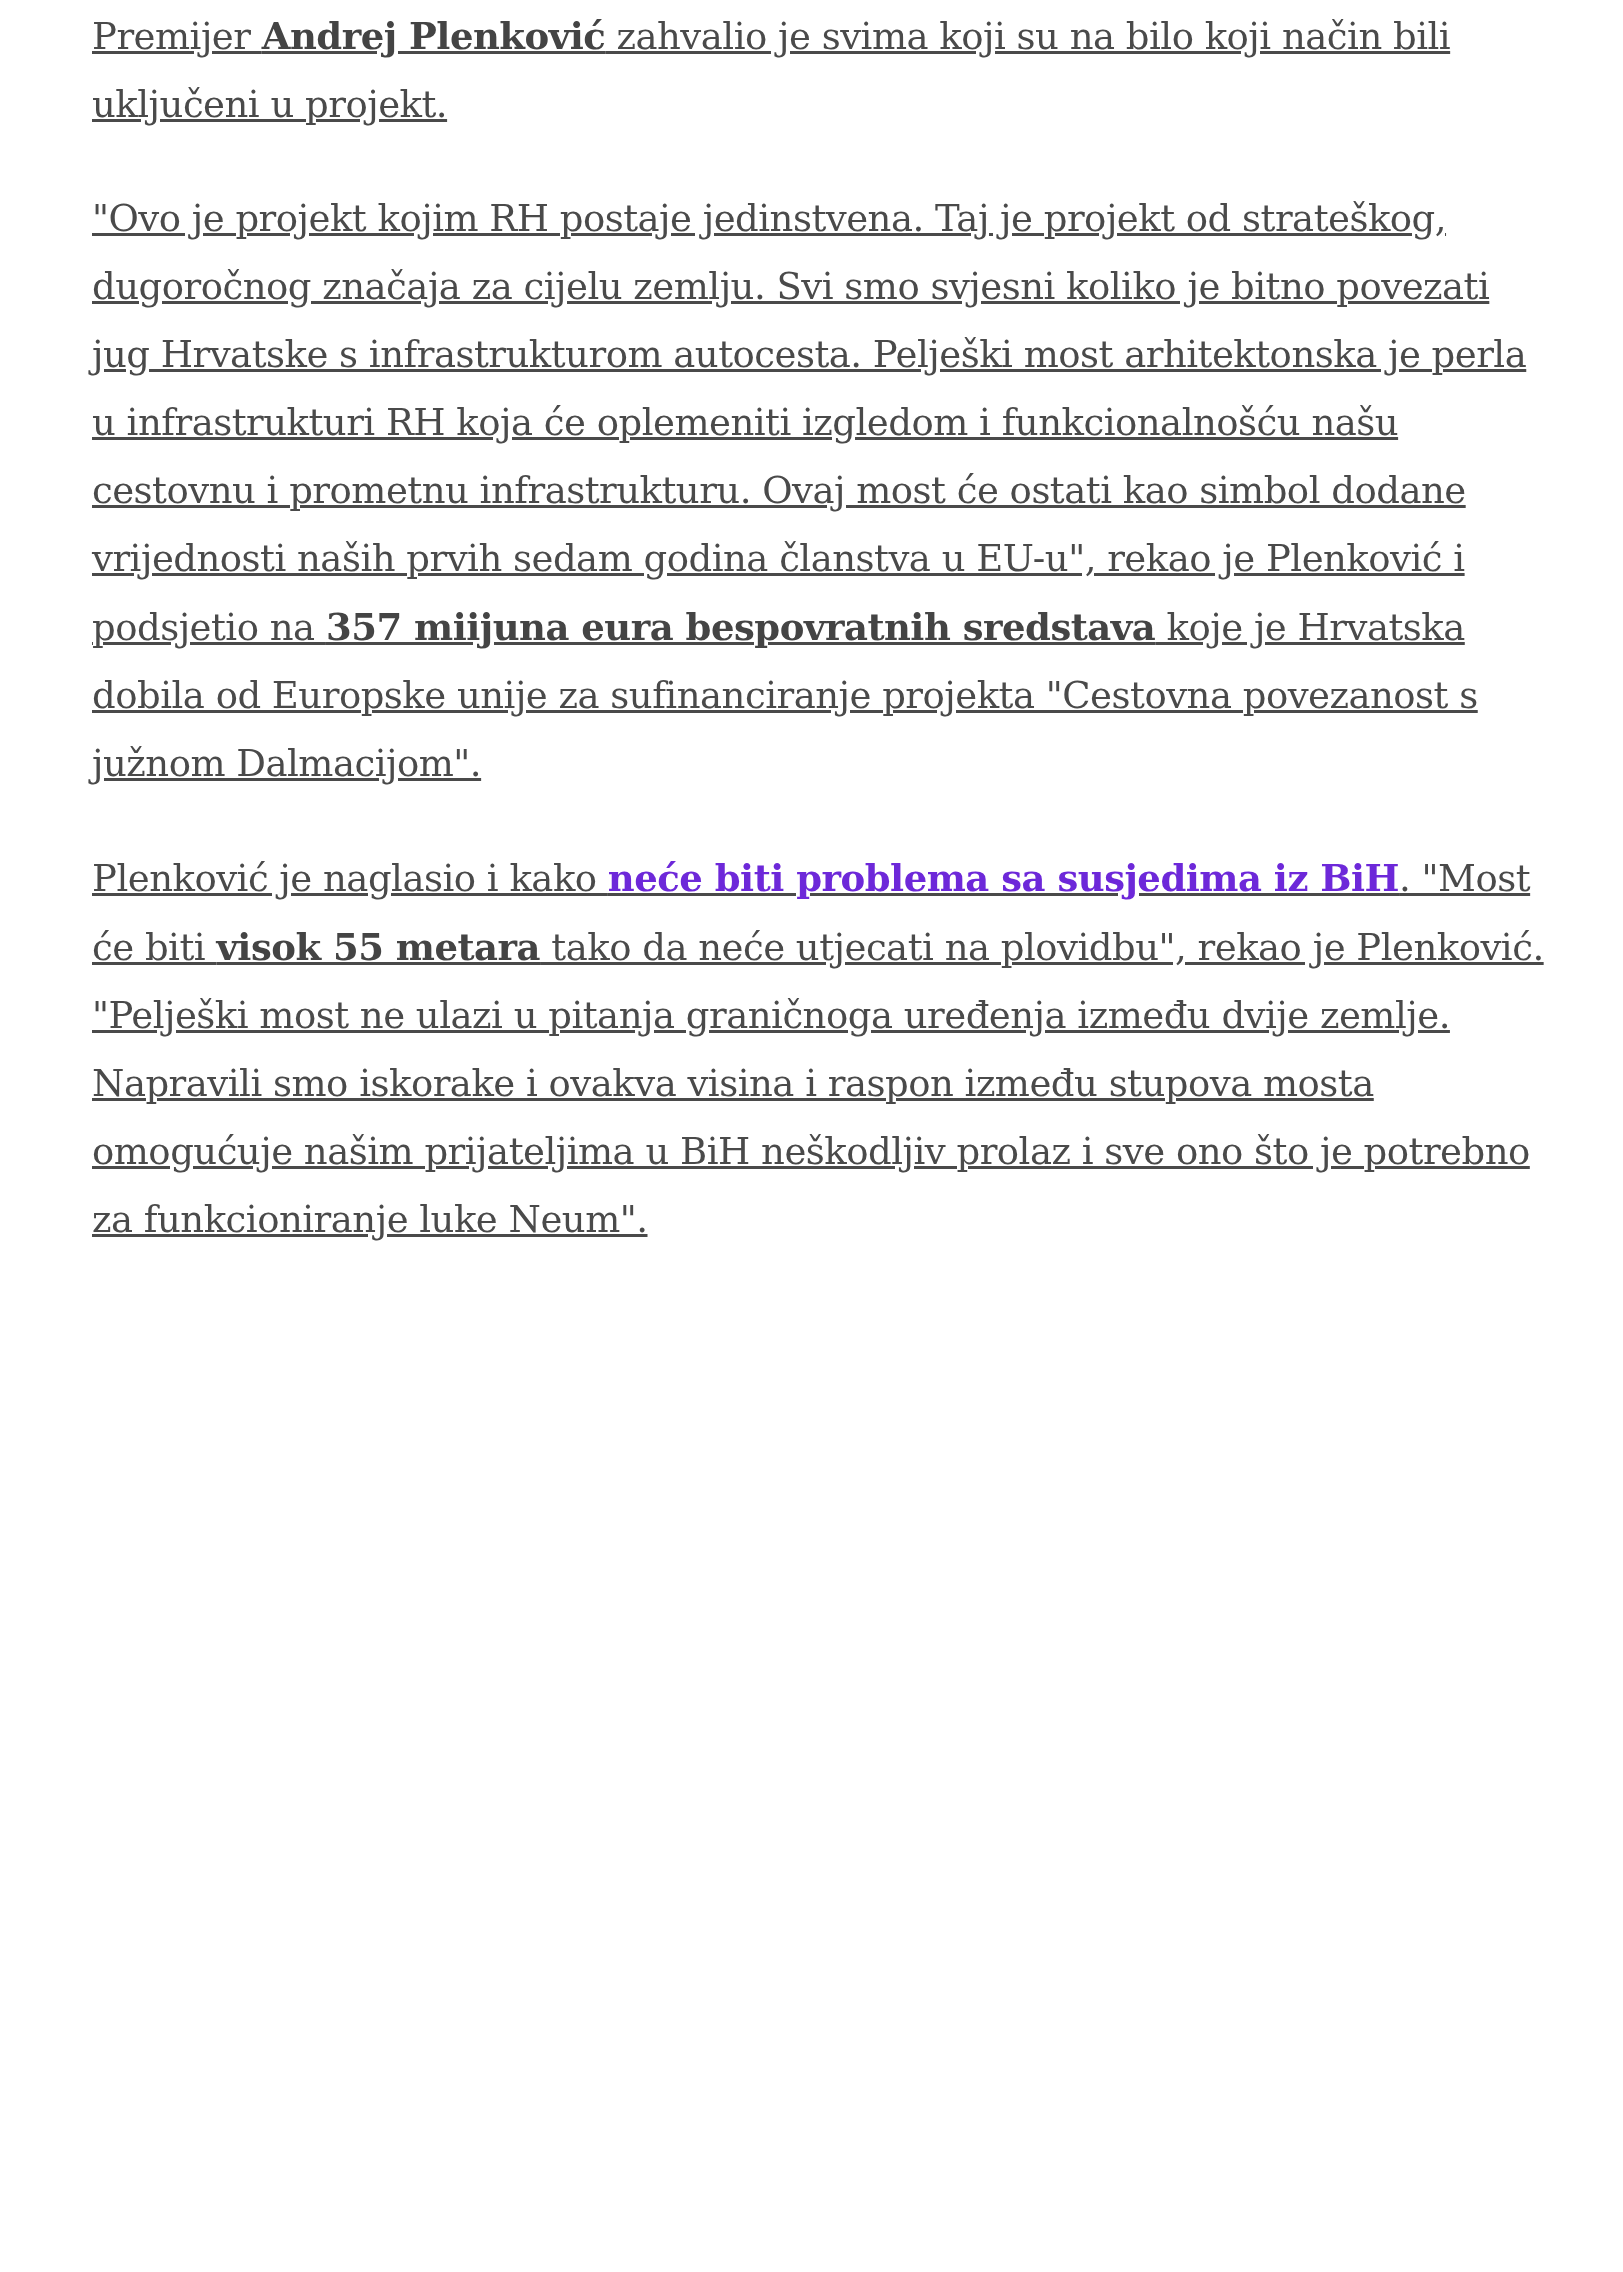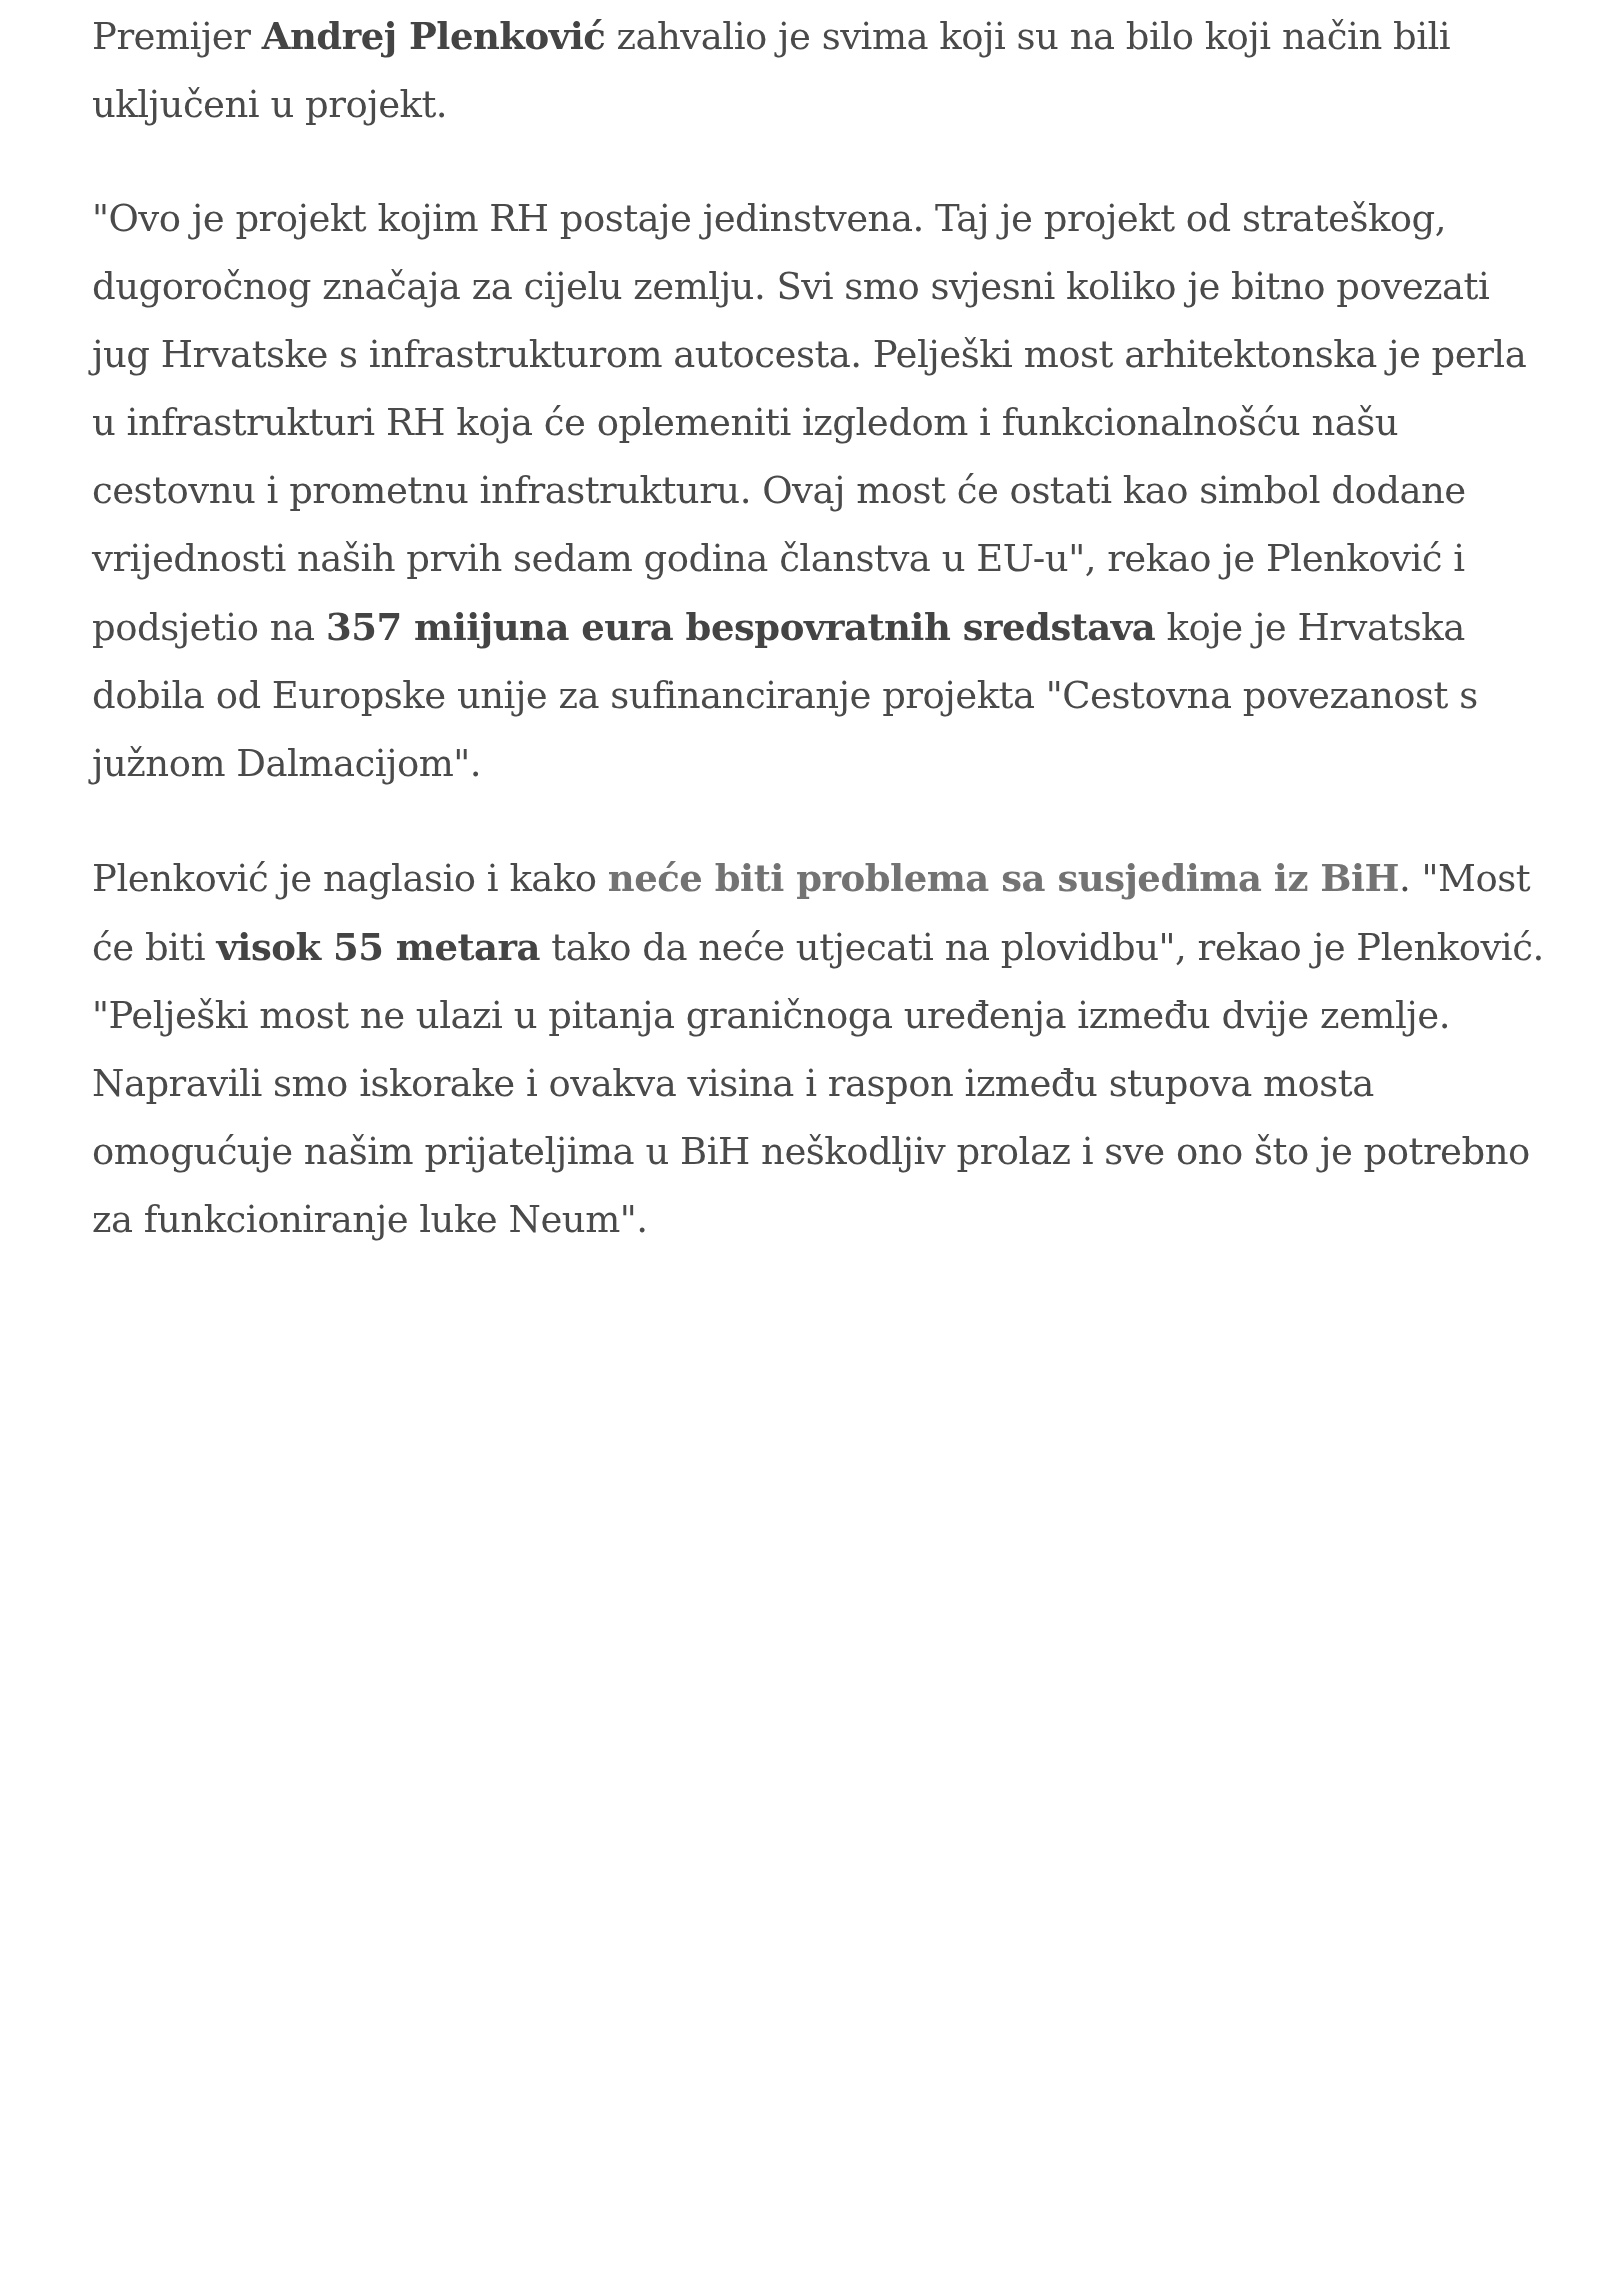--- a/index.html
+++ b/index.html
@@ -2,25 +2,26 @@
 <html style="font-size:13px"><head>
 <meta charset="utf-8">
 <style>
   html, body { margin: 0; padding: 0; background: #ffffff; }
   body { width: 1624px; height: 2273px; overflow: hidden; }
   .article {
     position: absolute; left: 92px; top: 0; width: 1464px;
     font-family: "DejaVu Serif", "Liberation Serif", serif;
     font-size: 37px; line-height: 68px; color: #4a4a4a;
     letter-spacing: -0.5px;
+    text-decoration: underline;
   }
   .article p { margin: 0 0 46px 0; }
   .article p:first-child { margin-top: 1.6px; }
   b { font-weight: bold; color: #444444; }
-  .red { color: #737373; font-weight: bold; }
+  .red { color: #6d28d9; font-weight: bold; }
 </style>
 </head>
 <body>
 
 <div class="article">
   <p>
     <span>Premijer </span><b>Andrej Plenković</b><span> zahvalio je svima koji su na bilo koji način bili uključeni u projekt.</span>
   </p>
   <p>
     <span>"Ovo je projekt kojim RH postaje jedinstvena. Taj je projekt od strateškog, dugoročnog značaja za cijelu zemlju. Svi smo svjesni koliko je bitno povezati jug Hrvatske s infrastrukturom autocesta. Pelješki most arhitektonska je perla u infrastrukturi RH koja će oplemeniti izgledom i funkcionalnošću našu cestovnu i prometnu infrastrukturu. Ovaj most će ostati kao simbol dodane vrijednosti naših prvih sedam godina članstva u EU-u", rekao je Plenković i podsjetio na </span><b>357 miijuna eura bespovratnih sredstava</b><span> koje je Hrvatska dobila od Europske unije za sufinanciranje projekta "Cestovna povezanost s južnom Dalmacijom".</span>

